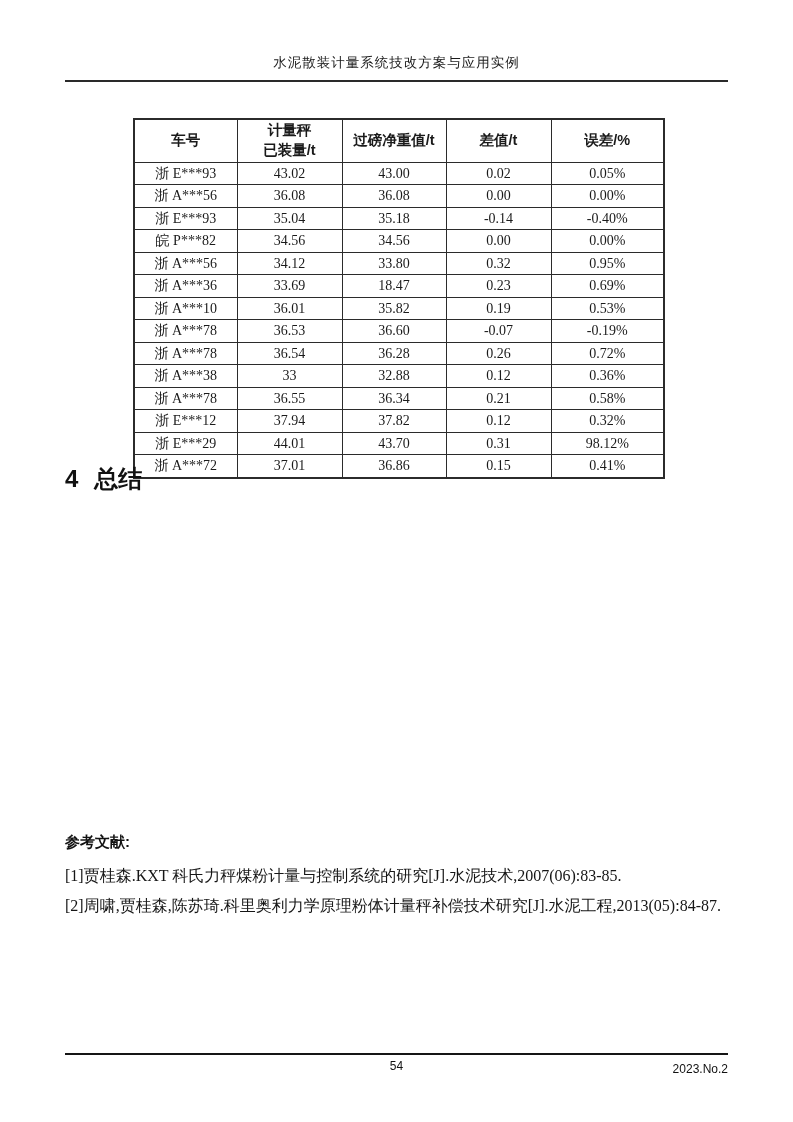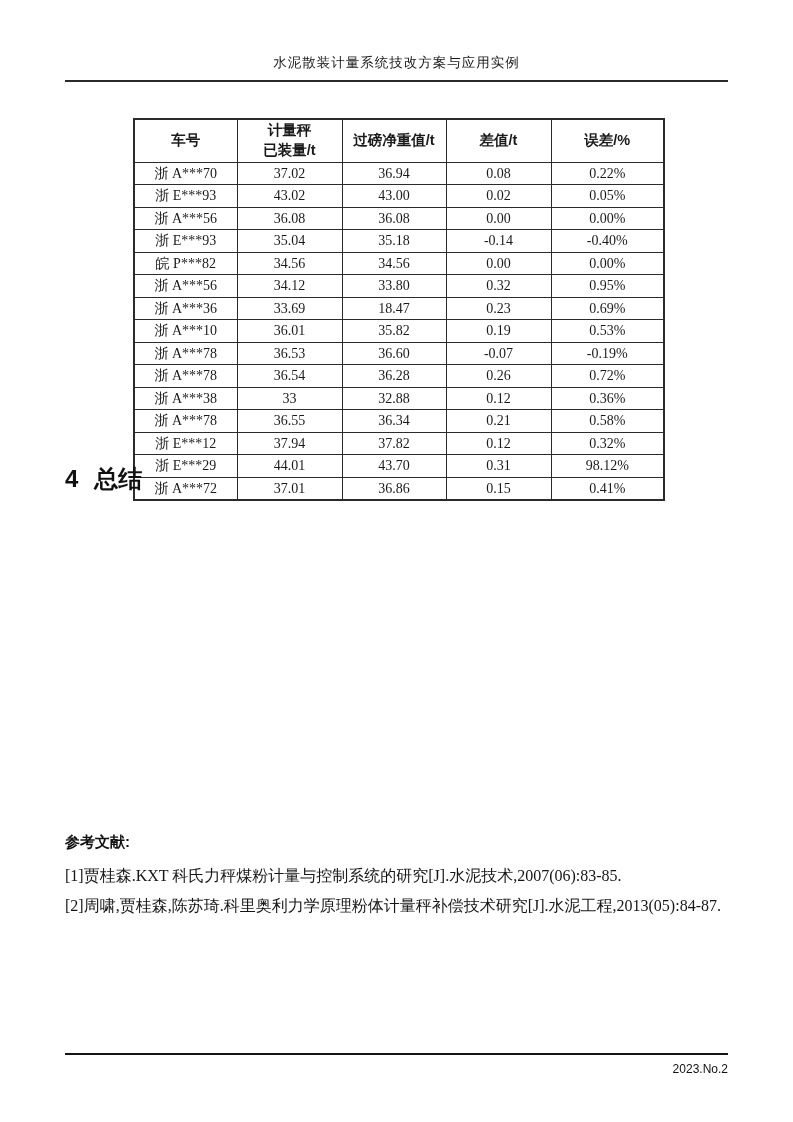--- a/index.html
+++ b/index.html
@@ -162,27 +162,20 @@
         <th>车号</th>
         <th>计量秤
 已装量/t</th>
         <th>过磅净重值/t</th>
         <th>差值/t</th>
         <th>误差/%</th>
       </tr>
     </thead>
     <tbody id="table-body">
         <tr>
-          <td>浙 A***70</td>
-          <td>37.02</td>
-          <td>36.94</td>
-          <td>0.08</td>
-          <td>0.22%</td>
-        </tr>
-        <tr>
           <td>浙 E***93</td>
           <td>43.02</td>
           <td>43.00</td>
           <td>0.02</td>
           <td>0.05%</td>
         </tr>
         <tr>
           <td>浙 A***56</td>
           <td>36.08</td>
           <td>36.08</td>
@@ -282,16 +275,17 @@
 
 
   <div class="references">
     <div class="ref-label">参考文献:</div>
     <div class="ref-item">[1]贾桂森.KXT 科氏力秤煤粉计量与控制系统的研究[J].水泥技术,2007(06):83-85.</div>
     <div class="ref-item">[2]周啸,贾桂森,陈苏琦.科里奥利力学原理粉体计量秤补偿技术研究[J].水泥工程,2013(05):84-87.</div>
   </div>
 
   <div class="footer-rule"></div>
   <div class="footer">
+    <span class="page-num">54</span>
     <span class="issue">2023.No.2</span>
   </div>
 
 </div>
 
 </body></html>

